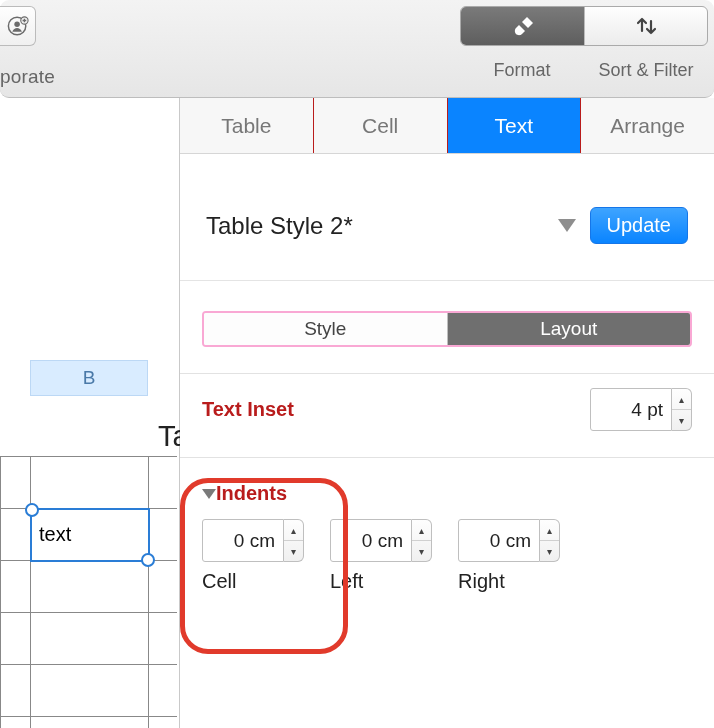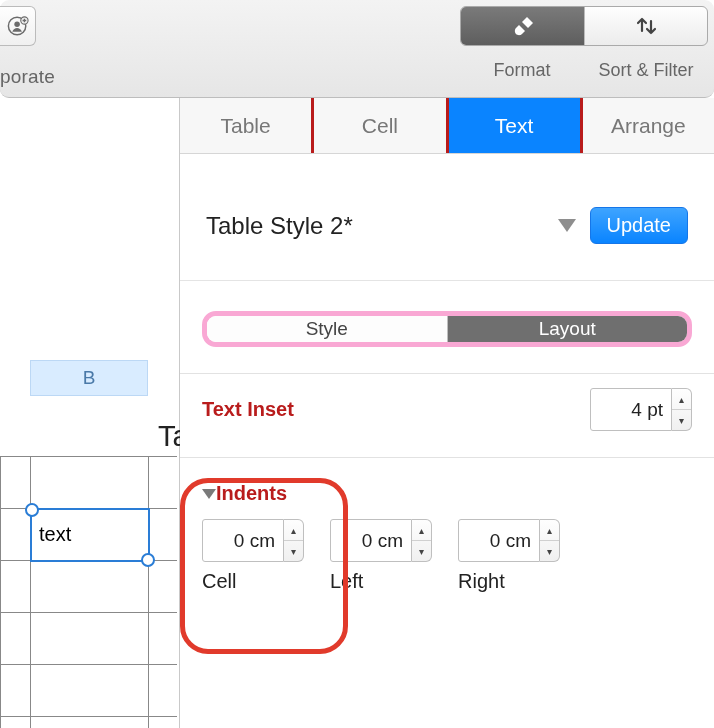--- a/index.html
+++ b/index.html
@@ -53,42 +53,42 @@
     flex: 1; background: #fff; position: relative;
   }
 
   
   .insp-tabs {
     height: 56px; display: flex;
     background: #f7f7f7; border-bottom: 1px solid #d6d6d6;
   }
   .insp-tabs .tab {
     flex: 1; display: flex; align-items: center; justify-content: center;
-    font-size: 21px; color: #777; border-right: 3px solid #b91c1c;
+    font-size: 21px; color: #777; border-right: 1px solid #b91c1c;
     cursor: default;
   }
   .insp-tabs .tab:last-child { border-right: none; }
   .insp-tabs .tab.active { background: #0a84ff; color: #fff; }
 
   .insp-body { padding: 28px 26px 0 26px; position: relative; }
 
   .style-row { display: flex; align-items: center; justify-content: space-between; margin-bottom: 36px; margin-top: 25px; }
   .style-name { font-size: 24px; color: #222; }
   .dd-tri { width: 0; height: 0; border-left: 9px solid transparent; border-right: 9px solid transparent; border-top: 13px solid #8e8e8e; margin-left: auto; margin-right: 14px; }
   .btn-update {
     background: linear-gradient(#3ea4ff,#0a84ff); color: #fff;
     border: 1px solid #1676e8; border-radius: 6px;
     padding: 6px 16px; font-size: 20px; font-weight: 500;
   }
 
   
   .seg2-wrap { padding: 30px 22px 0 22px; border-top: 1px solid #e4e4e4; }
   .seg2 {
     display: flex; height: 36px;
-    border: 5px solid #f9a8d4; border-radius: 14px; overflow: hidden;
+    border: 2px solid #f9a8d4; border-radius: 4px; overflow: hidden;
   }
   .seg2 .s { flex: 1; display: flex; align-items: center; justify-content: center; font-size: 19px; color: #444; background: #fdfdfd; }
   .seg2 .s.active { background: #6f6f6f; color: #fff; }
   .seg2 .s + .s { border-left: 1px solid #bfbfbf; }
 
   .hr { border-top: 1px solid #e2e2e2; margin: 26px 0 0 0; }
 
   
   .inset-row { display: flex; align-items: center; justify-content: space-between; padding: 14px 22px 0 22px; }
   .label-bold { font-size: 20px; font-weight: 600; color: #b91c1c; }

